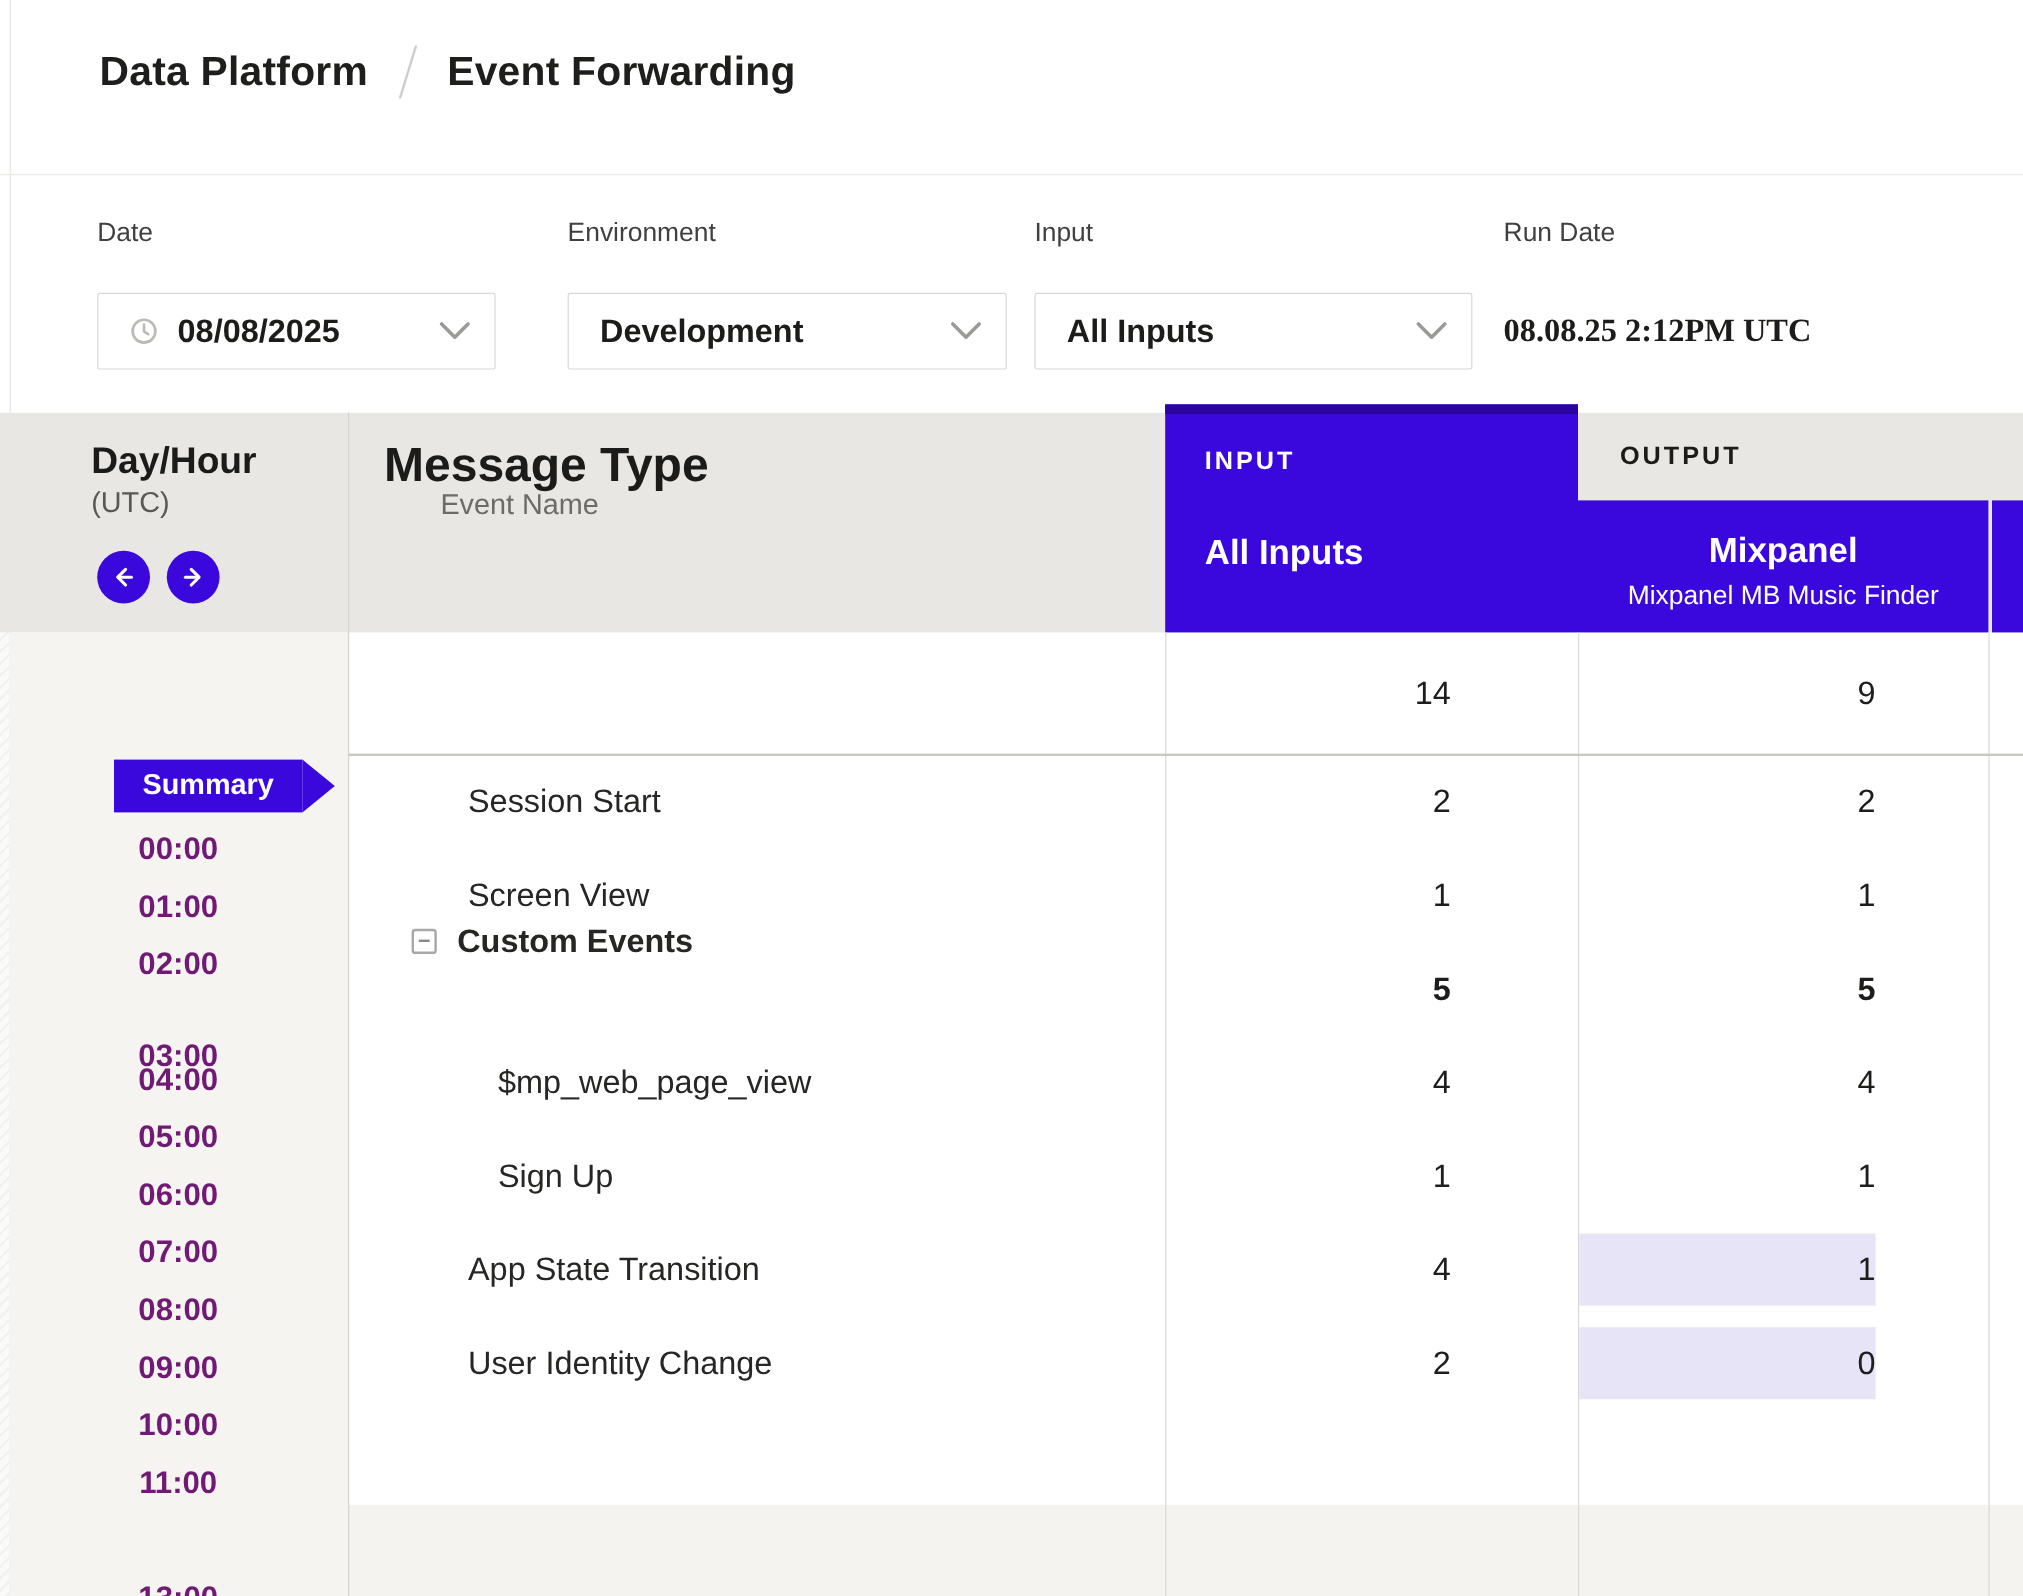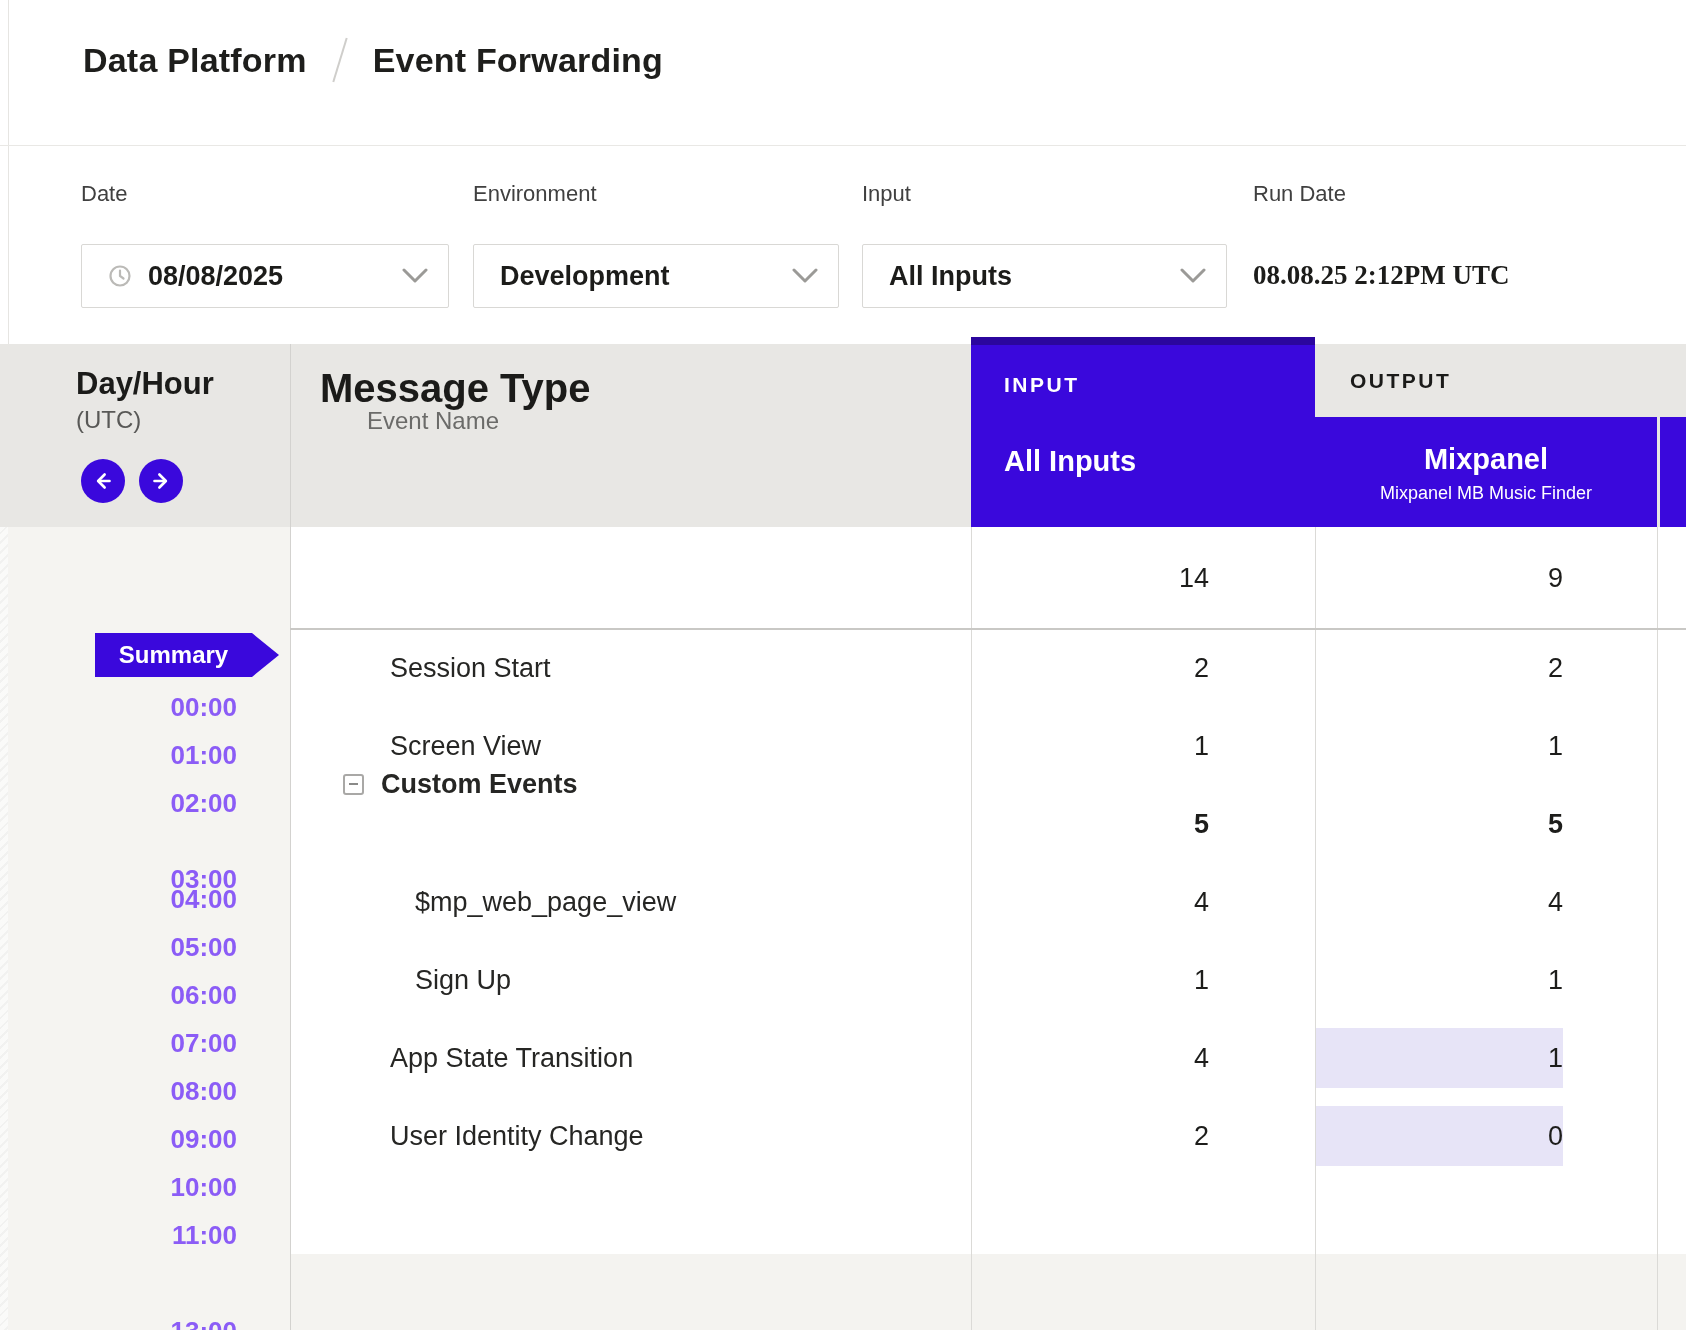--- a/index.html
+++ b/index.html
@@ -45,33 +45,33 @@
   .output-label { left:1350px; top:369px; color:#1b1b19; }
 
   .input-block { left:971px; top:337px; width:344px; height:190px;
     background:#3a08dc; border-top:8px solid #2b069e; cursor:pointer; }
   .input-block .section-label { position:absolute; left:33px; top:28px; color:#fff; }
   .input-block .col-name { position:absolute; left:33px; top:100px; font-size:29px; font-weight:700; color:#fff; }
 
   .mixpanel-block { left:1315px; top:417px; width:342px; height:110px; background:#3a08dc;
     text-align:center; cursor:pointer; }
   .mixpanel-block .col-name { margin-top:26px; font-size:29px; font-weight:700; color:#fff; }
-  .mixpanel-block .col-sub { margin-top:7px; font-size:18px; color:#fff; }
+  .mixpanel-block .col-sub { margin-top:7px; font-size:22px; color:#fff; }
   .next-output-sliver { left:1660px; top:417px; width:26px; height:110px; background:#3a08dc; }
 
   
   .leftcol-bg { left:8px; top:527px; width:282px; height:803px; background:#f5f4f1; }
   .col-divider-left { left:290px; top:344px; width:1px; height:986px; background:#d3d2cf; }
   .summary-badge { left:95px; top:633px; width:157px; height:44px; background:#3a08dc;
     display:flex; align-items:center; justify-content:center; cursor:pointer; }
   .summary-badge span { font-size:24px; font-weight:700; color:#fff; }
   .summary-badge::after { content:""; position:absolute; left:157px; top:0;
     border-top:22px solid transparent; border-bottom:22px solid transparent; border-left:27px solid #3a08dc; }
-  .hour-label { position:absolute; right:0; width:100%; text-align:right;
-    font-size:26px; font-weight:700; color:#8b5cf6; cursor:pointer; }
+  .hour-label { position:absolute; right:0; width:100%; text-align:center;
+    font-size:26px; font-weight:700; color:#701a75; cursor:pointer; }
   #hour-labels { left:60px; top:0; width:177px; height:1330px; }
 
   
   .footer-strip { left:290px; top:1254px; width:1396px; height:76px; background:#f4f3f0; }
   .vline { top:527px; width:1px; height:803px; background:#dbdad7; }
   .total-row-border { left:290px; top:628px; width:1396px; height:2px; background:#c9c8c5; }
 
   .daily-total-label { left:370px; top:527px; height:101px; display:flex; align-items:center;
     font-size:24px; font-weight:700; letter-spacing:2.5px; color:#c6c5c3; }
   .num-cell { height:78px; display:flex; align-items:center; justify-content:flex-end;
@@ -98,21 +98,21 @@
     <span class="crumb-sep"></span>
     <span>Event Forwarding</span>
   </div>
   <div class="abs top-divider"></div>
 
   <div class="abs filter-label" style="left:81px">Date</div>
   <div class="abs filter-label" style="left:473px">Environment</div>
   <div class="abs filter-label" style="left:862px">Input</div>
   <div class="abs filter-label" style="left:1253px">Run Date</div>
 
-  <div class="abs filter-box" style="left:81px;width:368px">
+  <div class="abs filter-box" style="left:81px;width:332px">
     <svg class="clock" width="24" height="24" viewBox="0 0 24 24" fill="none" stroke="#bbbab7" stroke-width="2.2">
       <circle cx="12" cy="12" r="9.5"></circle>
         <path d="M12 6.5 V12 L15.5 14.5" stroke-linecap="round"></path>
     </svg>
     <span class="filter-value">08/08/2025</span>
     <svg class="chev" width="26" height="16" viewBox="0 0 26 16" fill="none" stroke="#9b9a97" stroke-width="3" stroke-linecap="round" stroke-linejoin="round">
       <polyline points="2,2 13,13 24,2"></polyline>
     </svg>
   </div>
 

